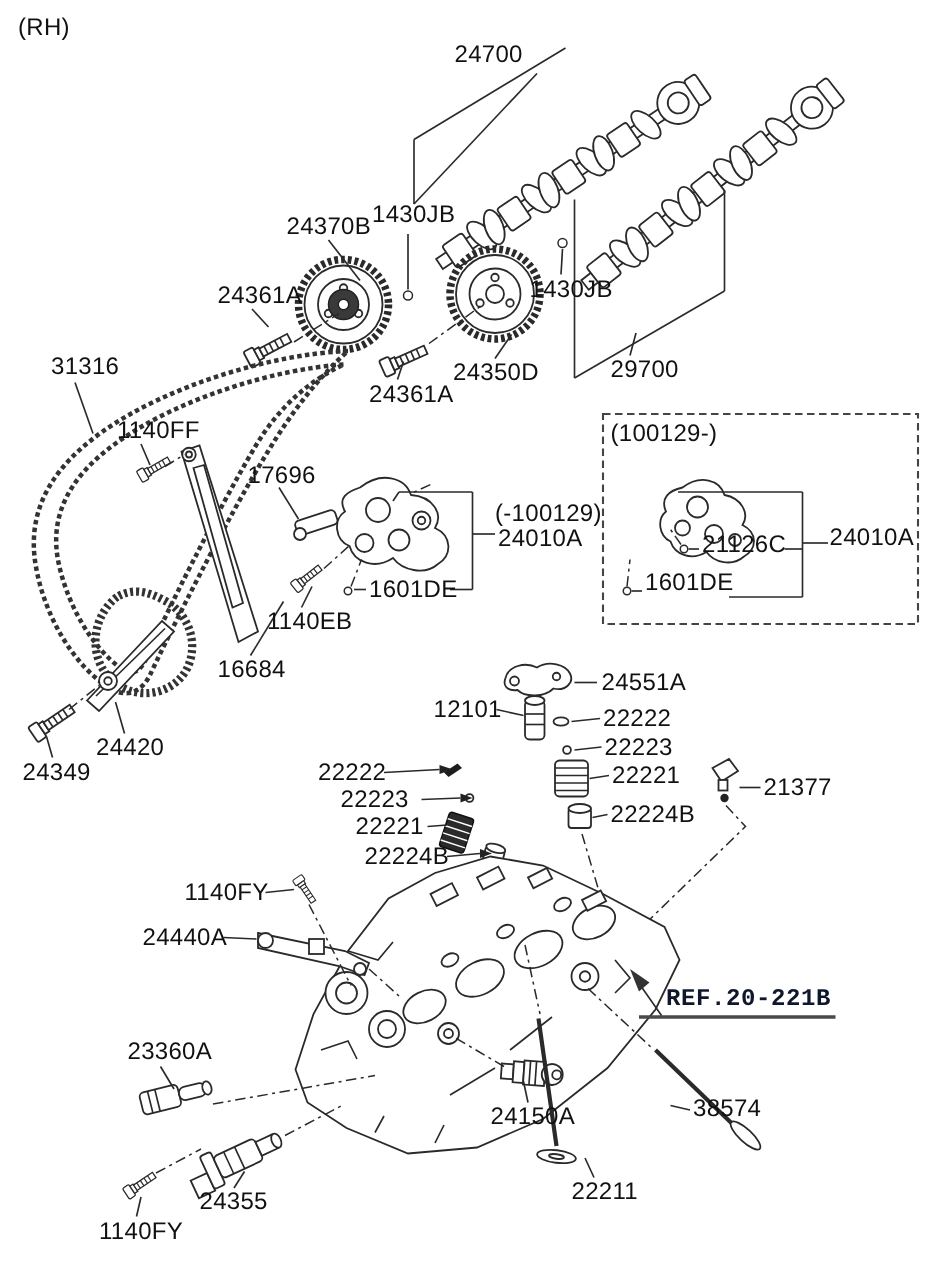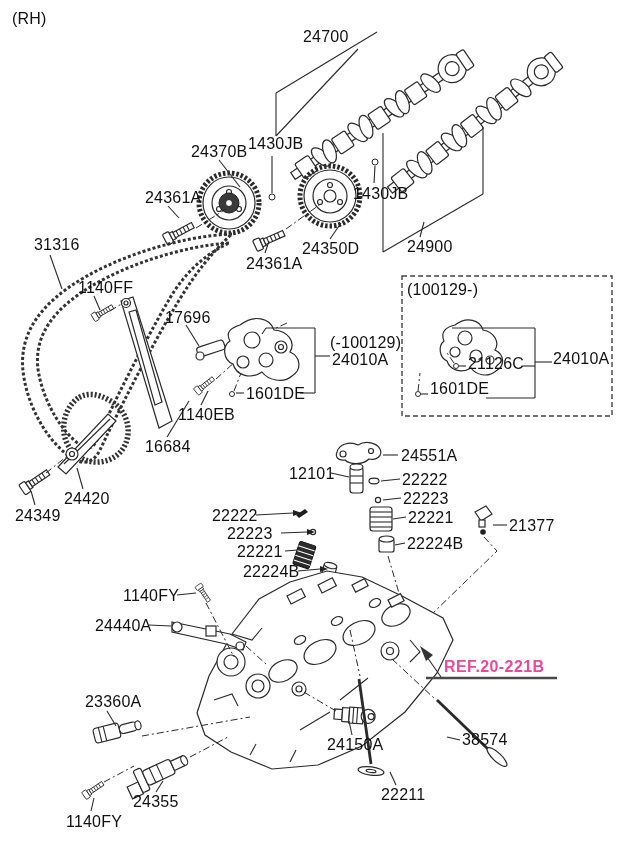--- a/index.html
+++ b/index.html
@@ -1,21 +1,21 @@
 <!DOCTYPE html>
 <html><head>
 <meta charset="utf-8">
 <style>
   html,body{margin:0;padding:0;background:#fff;}
   .stage{position:relative;width:620px;height:848px;background:#fff;overflow:hidden;
          font-family:"Liberation Sans",sans-serif;}
   .stage svg{position:absolute;left:0;top:0;}
   .lbl{position:absolute;font-size:16px;line-height:17px;color:#111;white-space:nowrap;
        font-family:"Liberation Sans",sans-serif;letter-spacing:.2px;}
-  .lbl.ref{font-weight:bold;letter-spacing:.4px;color:#ec4899;}
+  .lbl.ref{font-weight:bold;letter-spacing:.4px;color:#0f172a;font-family:Liberation Mono, monospace;}
   .ln{stroke:#2a2a2a;stroke-width:1.1;fill:none;}
   .fw{stroke:#2a2a2a;stroke-width:1.2;fill:#fff;}
   .dd{stroke:#2a2a2a;stroke-width:1;fill:none;stroke-dasharray:7 3 2 3;}
   .dot{stroke:#2a2a2a;stroke-width:1;fill:#fff;}
   .chain{stroke:#333;fill:none;}
 </style>
 </head>
 <body>
 
 <div class="stage">
@@ -359,21 +359,21 @@
 </svg>
 
 <div class="lbl" style="left:12px;top:10px">(RH)</div>
 <div class="lbl" style="left:303px;top:28px">24700</div>
 <div class="lbl" style="left:248px;top:135px">1430JB</div>
 <div class="lbl" style="left:191px;top:143px">24370B</div>
 <div class="lbl" style="left:145px;top:189px">24361A</div>
 <div class="lbl" style="left:246px;top:255px">24361A</div>
 <div class="lbl" style="left:302px;top:240px">24350D</div>
 <div class="lbl" style="left:353px;top:185px">1430JB</div>
-<div class="lbl" style="left:407px;top:238px">24900</div>
+<div class="lbl" style="left:407px;top:238px">29700</div>
 <div class="lbl" style="left:34px;top:236px">31316</div>
 <div class="lbl" style="left:78px;top:279px">1140FF</div>
 <div class="lbl" style="left:165px;top:309px">17696</div>
 <div class="lbl" style="left:330px;top:334px">(-100129)</div>
 <div class="lbl" style="left:332px;top:351px">24010A</div>
 <div class="lbl" style="left:246px;top:385px">1601DE</div>
 <div class="lbl" style="left:178px;top:406px">1140EB</div>
 <div class="lbl" style="left:145px;top:438px">16684</div>
 <div class="lbl" style="left:64px;top:490px">24420</div>
 <div class="lbl" style="left:15px;top:507px">24349</div>

